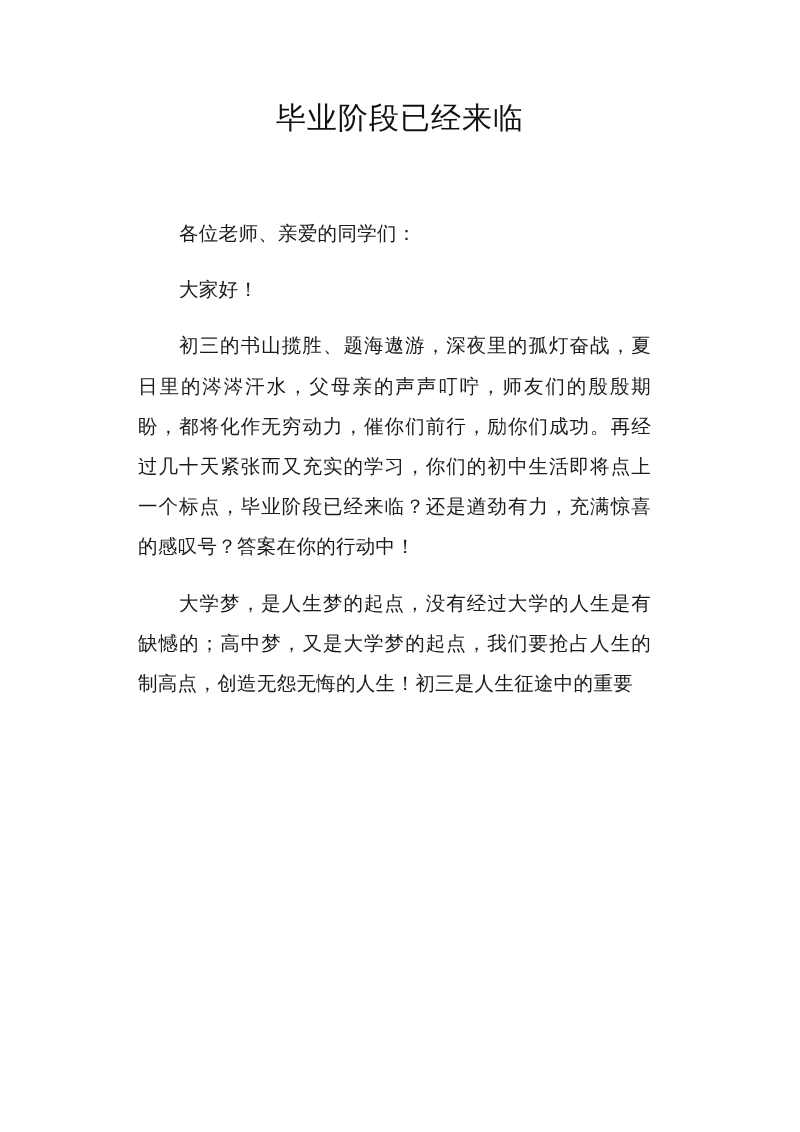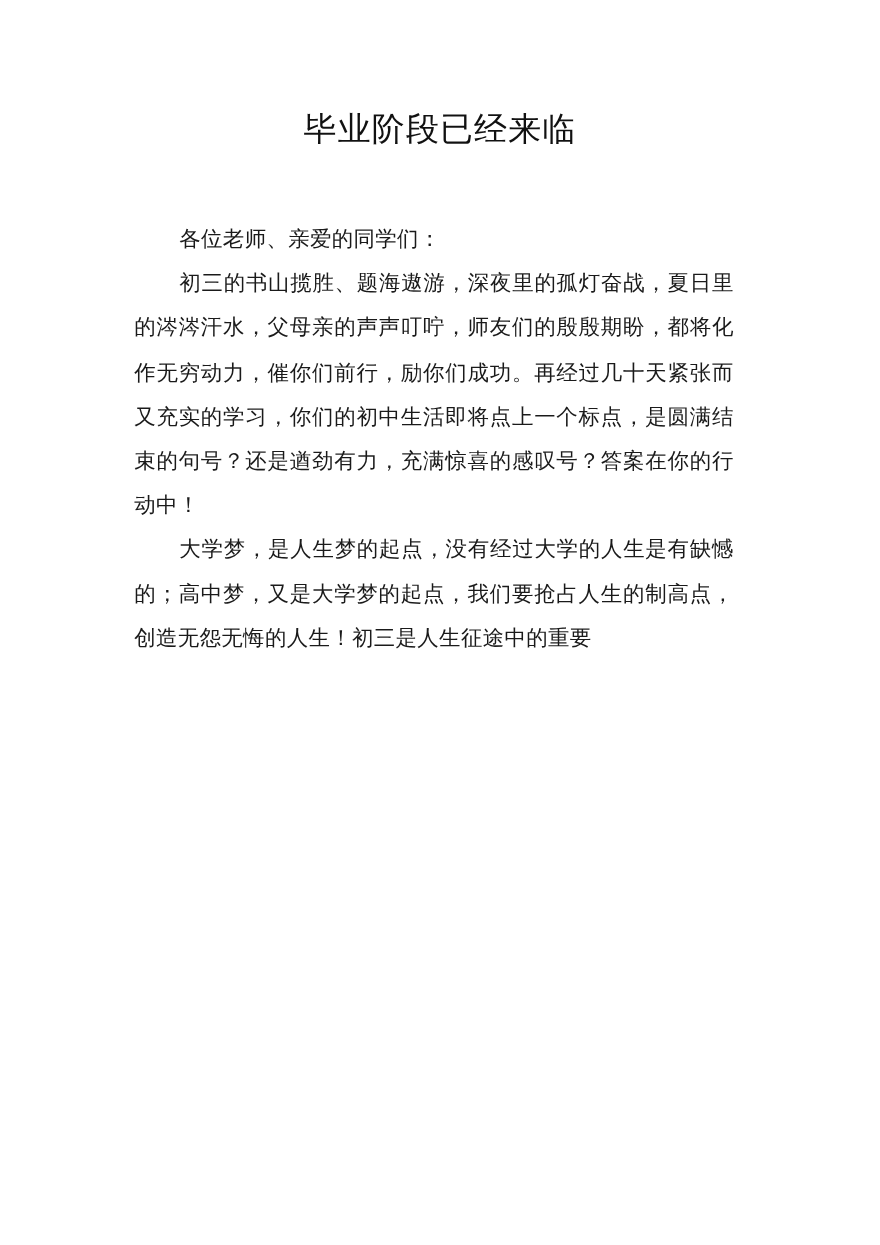--- a/index.html
+++ b/index.html
@@ -35,34 +35,35 @@
       letter-spacing: 1px;
       color: #111111;
     }
     .body {
       position: absolute;
       top: 198px;
       left: 122px;
       width: 545px;
     }
     .para {
-      margin: 0;
+      margin: 16px;
       padding: 0;
       font-size: 19.5px;
       line-height: 40.2px;
       text-indent: 41px;
       text-align: justify;
       text-align-last: left;
       word-break: break-all;
       letter-spacing: 0.3px;
     }
   </style>
 </head>
 <body>
 
 <div class="page">
   <div class="title">毕业阶段已经来临</div>
   <div class="body">
     <p class="para">各位老师、亲爱的同学们：</p>
-    <p class="para">初三的书山揽胜、题海遨游，深夜里的孤灯奋战，夏日里的涔涔汗水，父母亲的声声叮咛，师友们的殷殷期盼，都将化作无穷动力，催你们前行，励你们成功。再经过几十天紧张而又充实的学习，你们的初中生活即将点上一个标点，是圆满结束的句号？还是遒劲有力，充满惊喜的感叹号？答案在你的行动中！</p>
+    <p class="para">大家好！</p>
+    <p class="para">初三的书山揽胜、题海遨游，深夜里的孤灯奋战，夏日里的涔涔汗水，父母亲的声声叮咛，师友们的殷殷期盼，都将化作无穷动力，催你们前行，励你们成功。再经过几十天紧张而又充实的学习，你们的初中生活即将点上一个标点，毕业阶段已经来临？还是遒劲有力，充满惊喜的感叹号？答案在你的行动中！</p>
     <p class="para">大学梦，是人生梦的起点，没有经过大学的人生是有缺憾的；高中梦，又是大学梦的起点，我们要抢占人生的制高点，创造无怨无悔的人生！初三是人生征途中的重要</p>
   </div>
 </div>
 
 </body></html>

